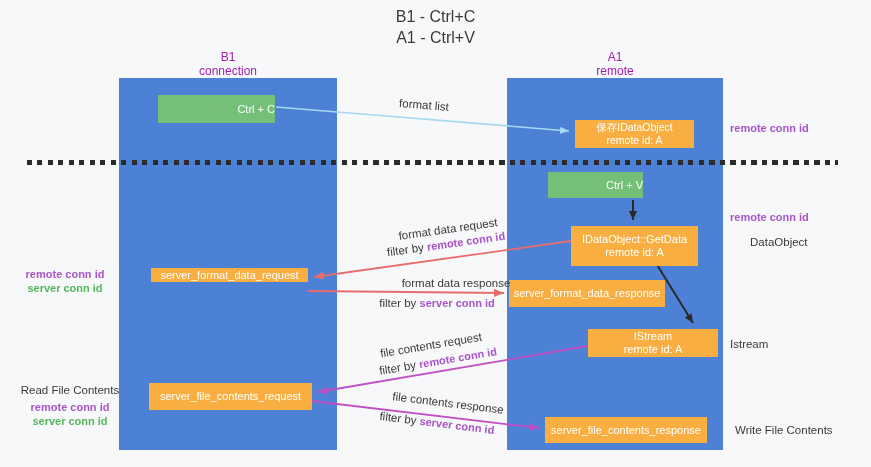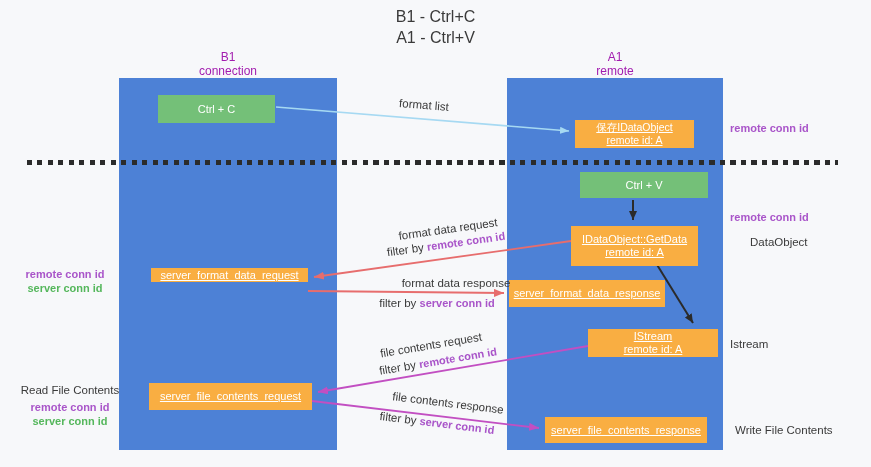--- a/index.html
+++ b/index.html
@@ -28,22 +28,22 @@
     position:absolute;
     background:var(--panel-blue,#4d81d6);
   }
   .node{
     position:absolute;
     display:flex;flex-direction:column;
     align-items:center;justify-content:center;
     color:#fff;font-size:11px;line-height:13px;
     text-align:center;white-space:nowrap;
   }
-  .green{background:var(--box-green,#74c078);}
-  .orange{background:var(--box-orange,#f9ae42);text-decoration:underline;}
+  .green{background:var(--box-green,#74c078);align-items:flex-end;}
+  .orange{background:var(--box-orange,#f9ae42);}
   .dashline{
     position:absolute;left:27px;top:160px;width:811px;height:5px;
     background:repeating-linear-gradient(90deg,#2b2b2b 0 5px,transparent 5px 10.5px);
   }
   .flowlabel{
     position:absolute;
     transform:translate(-50%,-50%) rotate(var(--r,0deg));
     white-space:nowrap;
     font-size:11.5px;color:#3a3a3a;
   }
@@ -105,21 +105,21 @@
     <line x1="312" y1="401" x2="539" y2="428" stroke-width="1.8" style="stroke:var(--arrow-magenta,#c24fc2)" marker-end="url(#m-magenta)"></line>
   </svg>
 
   <div class="node green" style="left:158px;top:95px;width:117px;height:28px;">
     <div>Ctrl + C</div>
   </div>
   <div class="node orange" style="left:575px;top:120px;width:119px;height:28px;font-size:10.5px;">
     <div>保存IDataObject</div>
     <div>remote id: A</div>
   </div>
-  <div class="node green" style="left:580px;top:172px;width:128px;height:26px;">
+  <div class="node green" style="left:548px;top:172px;width:95px;height:26px;">
     <div>Ctrl + V</div>
   </div>
   <div class="node orange" style="left:571px;top:226px;width:127px;height:40px;">
     <div>IDataObject::GetData</div>
     <div>remote id: A</div>
   </div>
   <div class="node orange" style="left:151px;top:268px;width:157px;height:14px;">
     <div>server_format_data_request</div>
   </div>
   <div class="node orange" style="left:509px;top:280px;width:156px;height:27px;">

